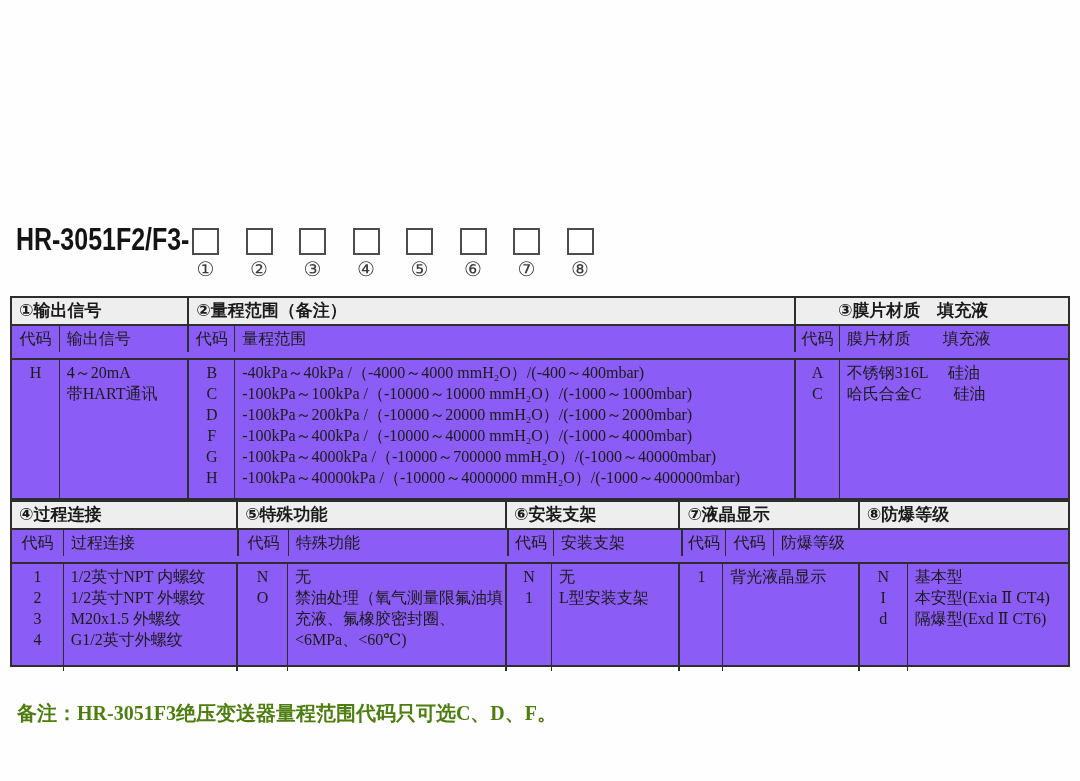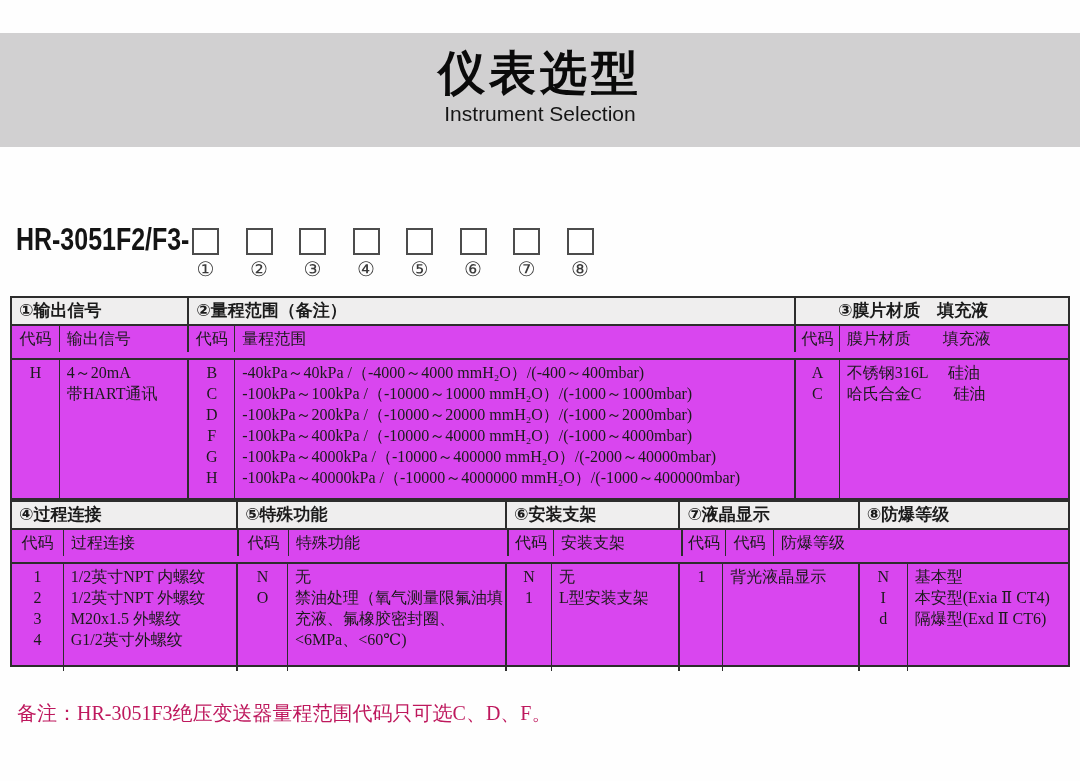--- a/index.html
+++ b/index.html
@@ -34,21 +34,21 @@
     transform:scaleX(0.78); transform-origin:left center; color:#141414;
   }
   .slots { position:absolute; left:192px; top:228px; display:flex; gap:26.5px; }
   .slot { width:27px; text-align:center; }
   .slot-box { width:27px; height:27px; border:2px solid #4c4c4c; background:#ffffff; }
   .slot-num { margin-top:3px; font-size:20px; line-height:22px; color:#3a3a3a; }
 
   
   .tbl {
     position:absolute; left:10px; width:1060px;
-    border:2px solid #2d2d2d; background:#d946ef;
+    border:2px solid #2d2d2d; background:#8b5cf6;
   }
   .tbl1 { top:296px; height:204px; }
   .tbl2 { top:500px; height:167px; }
 
   .band { display:flex; background:#efeeee; border-bottom:2px solid #2d2d2d; height:28px; }
   .band-cell {
     font-family:"Liberation Sans","DejaVu Sans",sans-serif;
     font-weight:bold; font-size:17px; line-height:26px;
     padding-left:7px; border-right:2px solid #2d2d2d; overflow:hidden; white-space:nowrap;
   }
@@ -82,32 +82,28 @@
   .w-s7 { width:180px; } .w-s8 { width:209px; }
   .w-s4c { width:52px; } .w-s4l { width:175px; }
   .w-s5c { width:50px; } .w-s5l { width:220px; }
   .w-s6c { width:45px; } .w-s6l { width:129px; }
   .w-s7c { width:43px; } .w-s7l { width:137px; }
   .w-s8c { width:48px; } .w-s8l { width:161px; }
 
   
   .note {
     position:absolute; left:17px; top:700px;
-    font-weight:normal; font-size:20px; line-height:26px; color:#be185d;
+    font-weight:bold; font-size:20px; line-height:26px; color:#4d7c0f;
   }
 </style>
 </head>
 <body>
 
 <div class="page">
 
-  <div class="banner">
-    <div class="banner-title">仪表选型</div>
-    <div class="banner-sub">Instrument Selection</div>
-  </div>
 
   <div class="model-prefix">HR-3051F2/F3-</div>
   <div class="slots">
     <div class="slot">
       <div class="slot-box"></div>
       <div class="slot-num">①</div>
     </div>
     <div class="slot">
       <div class="slot-box"></div>
       <div class="slot-num">②</div>
@@ -166,21 +162,21 @@
         <div class="line">D</div>
         <div class="line">F</div>
         <div class="line">G</div>
         <div class="line">H</div>
       </div>
       <div class="cell sect w-s2l">
         <div class="line">-40kPa～40kPa /（-4000～4000 mmH₂O）/(-400～400mbar)</div>
         <div class="line">-100kPa～100kPa /（-10000～10000 mmH₂O）/(-1000～1000mbar)</div>
         <div class="line">-100kPa～200kPa /（-10000～20000 mmH₂O）/(-1000～2000mbar)</div>
         <div class="line">-100kPa～400kPa /（-10000～40000 mmH₂O）/(-1000～4000mbar)</div>
-        <div class="line">-100kPa～4000kPa /（-10000～400000 mmH₂O）/(-2000～40000mbar)</div>
+        <div class="line">-100kPa～4000kPa /（-10000～700000 mmH₂O）/(-1000～40000mbar)</div>
         <div class="line">-100kPa～40000kPa /（-10000～4000000 mmH₂O）/(-1000～400000mbar)</div>
       </div>
       <div class="cell code w-s3c">
         <div class="line">A</div>
         <div class="line">C</div>
       </div>
       <div class="cell last w-s3l">
         <div class="line">不锈钢316L　 硅油</div>
         <div class="line">哈氏合金C　　硅油</div>
       </div>

